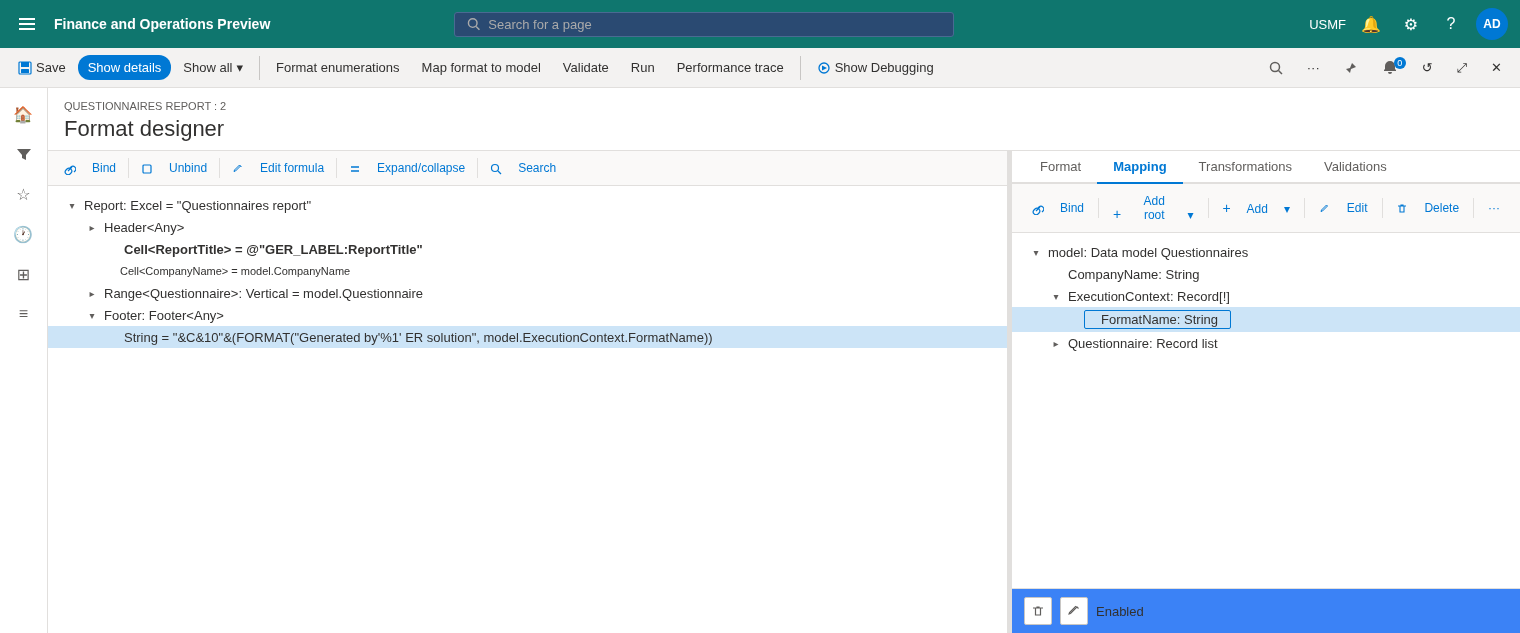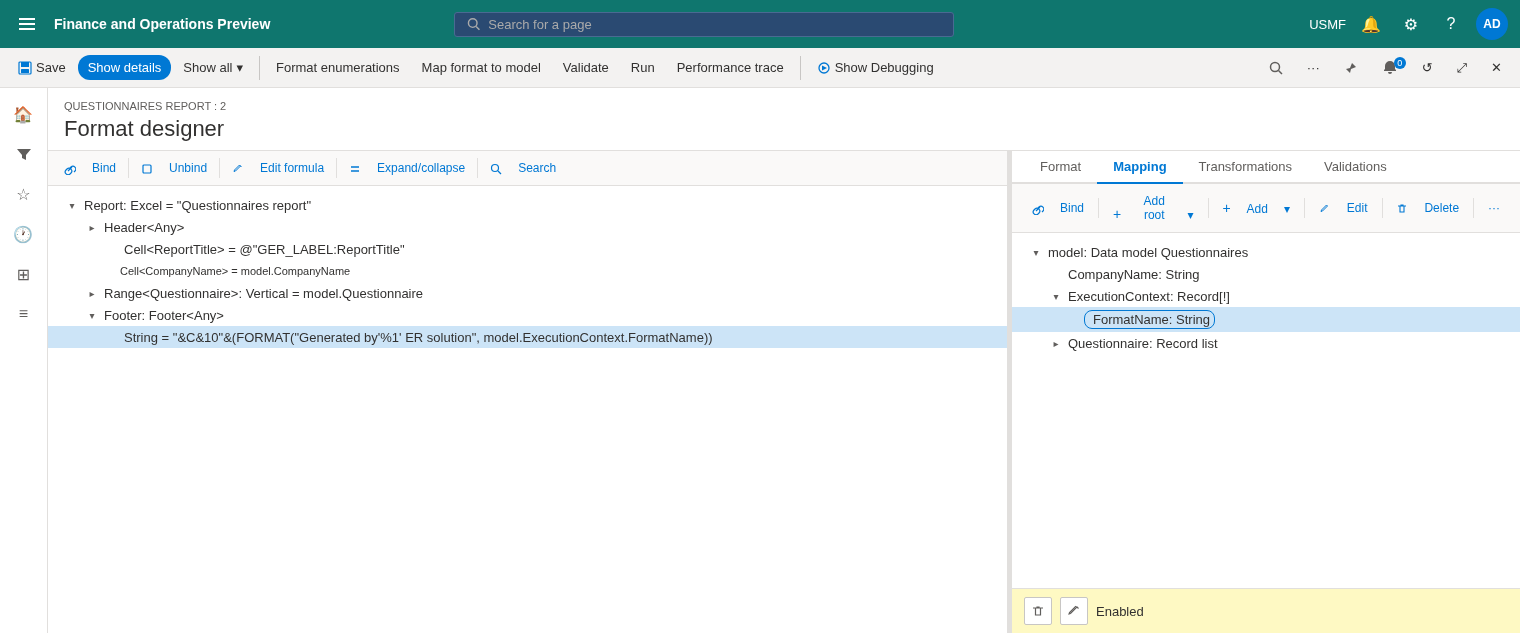--- a/index.html
+++ b/index.html
@@ -292,21 +292,21 @@
       font-size: 13px;
       color: #323130;
     }
     .mapping-item.selected { background: #cce4f7; }
     .right-pane-bottom {
       border-top: 1px solid #e1dfdd;
       padding: 8px 12px;
       display: flex;
       align-items: center;
       gap: 8px;
-      background: #fef9c3;
+      background: #3b82f6;
     }
     .icon-btn {
       width: 28px;
       height: 28px;
       display: flex;
       align-items: center;
       justify-content: center;
       border: 1px solid #c8c6c4;
       background: white;
       cursor: pointer;
@@ -492,21 +492,21 @@
               <span style="margin-left: 4px; font-size: 13px;">Report: Excel = "Questionnaires report"</span>
             </div>
             <div class="tree-item">
               <span class="tree-indent" style="width: 28px; display: inline-block;"></span>
               <span class="tree-expand">▸</span>
               <span style="margin-left: 4px; font-size: 13px;">Header&lt;Any&gt;</span>
             </div>
             <div class="tree-item">
               <span class="tree-indent" style="width: 48px; display: inline-block;"></span>
               <span class="tree-expand"></span>
-              <span style="margin-left: 4px; font-size: 13px;">Cell&lt;ReportTitle&gt; = @"GER_LABEL:ReportTitle"</span>
+              <span style="margin-left: 4px; font-size: 13px; font-weight: bold;">Cell&lt;ReportTitle&gt; = @"GER_LABEL:ReportTitle"</span>
             </div>
             <div class="tree-item">
               <span class="tree-indent" style="width: 48px; display: inline-block;"></span>
               <span class="tree-expand"></span>
               <span style="font-size: 11px;">Cell&lt;CompanyName&gt; = model.CompanyName</span>
             </div>
             <div class="tree-item">
               <span class="tree-indent" style="width: 28px; display: inline-block;"></span>
               <span class="tree-expand">▸</span>
               <span style="margin-left: 4px; font-size: 13px;">Range&lt;Questionnaire&gt;: Vertical = model.Questionnaire</span>
@@ -583,21 +583,21 @@
               <span style="margin-left: 4px; font-size: 13px;">CompanyName: String</span>
             </div>
             <div class="mapping-item">
               <span class="tree-indent" style="width: 28px; display: inline-block;"></span>
               <span class="tree-expand">▾</span>
               <span style="margin-left: 4px; font-size: 13px;">ExecutionContext: Record[!]</span>
             </div>
             <div class="mapping-item selected">
               <span class="tree-indent" style="width: 48px; display: inline-block;"></span>
               <span class="tree-expand"></span>
-              <div style="background: rgb(204, 228, 247); border: 1px solid rgb(0, 120, 212); display: inline-flex; align-items: center; padding: 1px 4px; border-radius: 8px;">
+              <div style="background: rgb(204, 228, 247); border: 1px solid rgb(0, 120, 212); display: inline-flex; align-items: center; padding: 1px 12px; border-radius: 2px;">
                 <span style="margin-left: 4px; font-size: 13px;">FormatName: String</span>
               </div>
             </div>
             <div class="mapping-item">
               <span class="tree-indent" style="width: 28px; display: inline-block;"></span>
               <span class="tree-expand">▸</span>
               <span style="margin-left: 4px; font-size: 13px;">Questionnaire: Record list</span>
             </div>
           </div>
 

